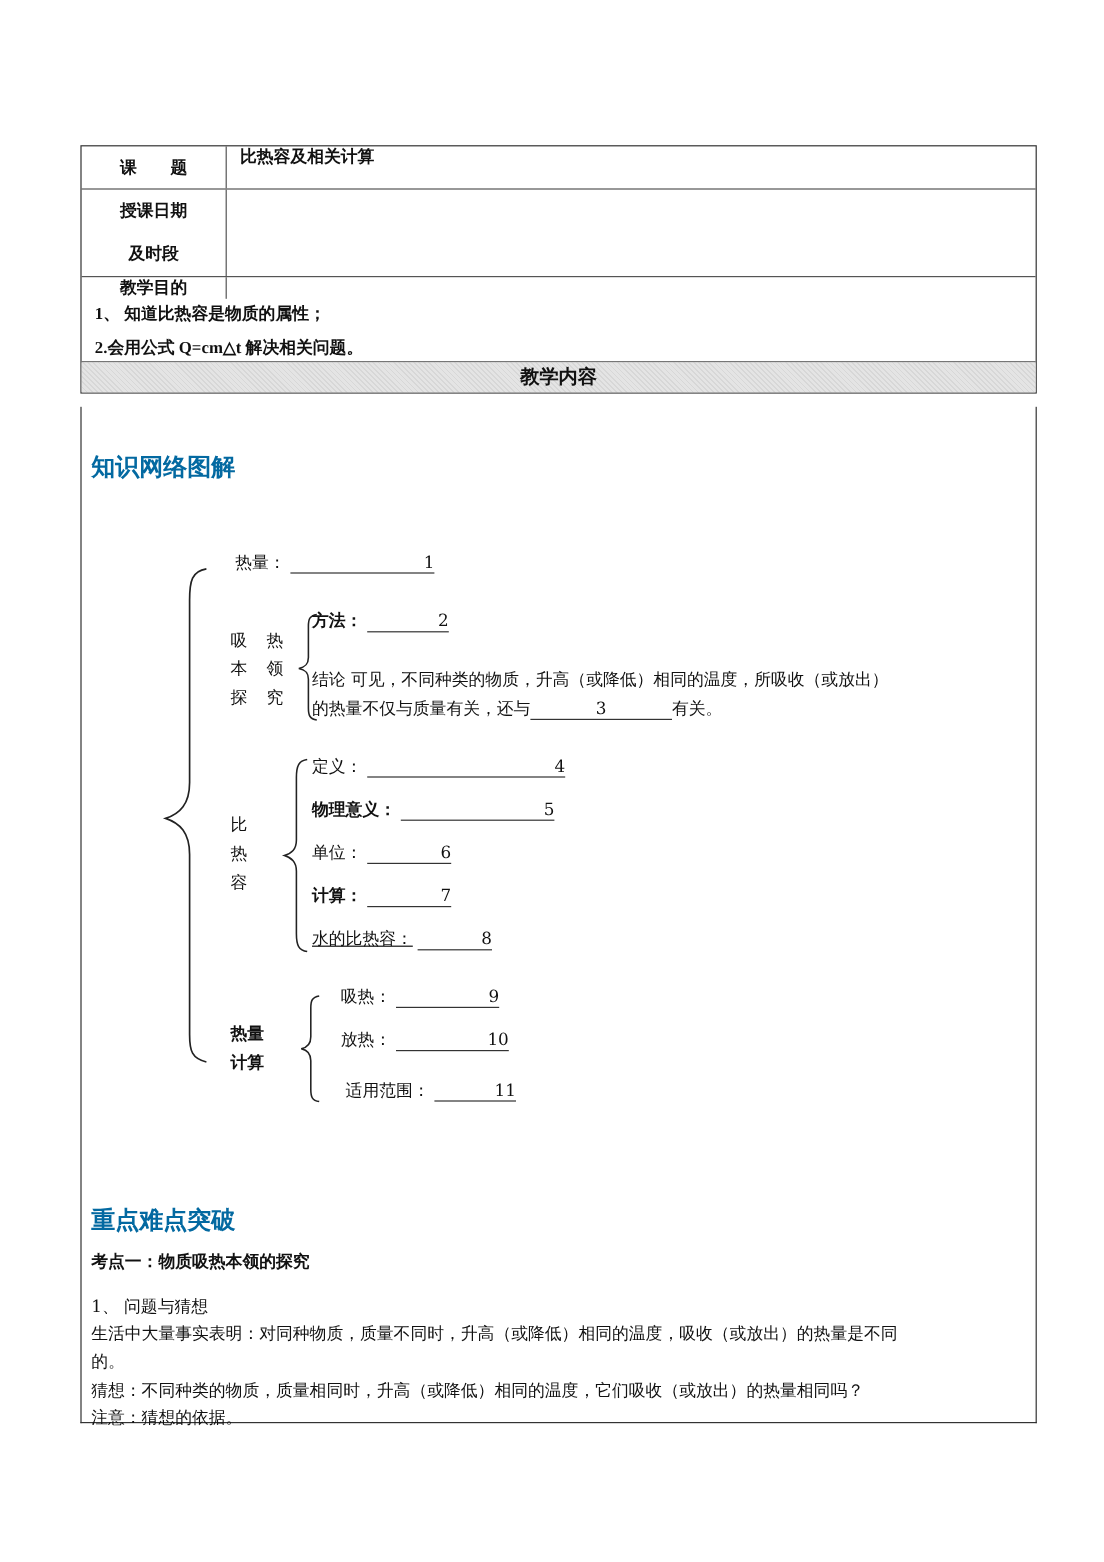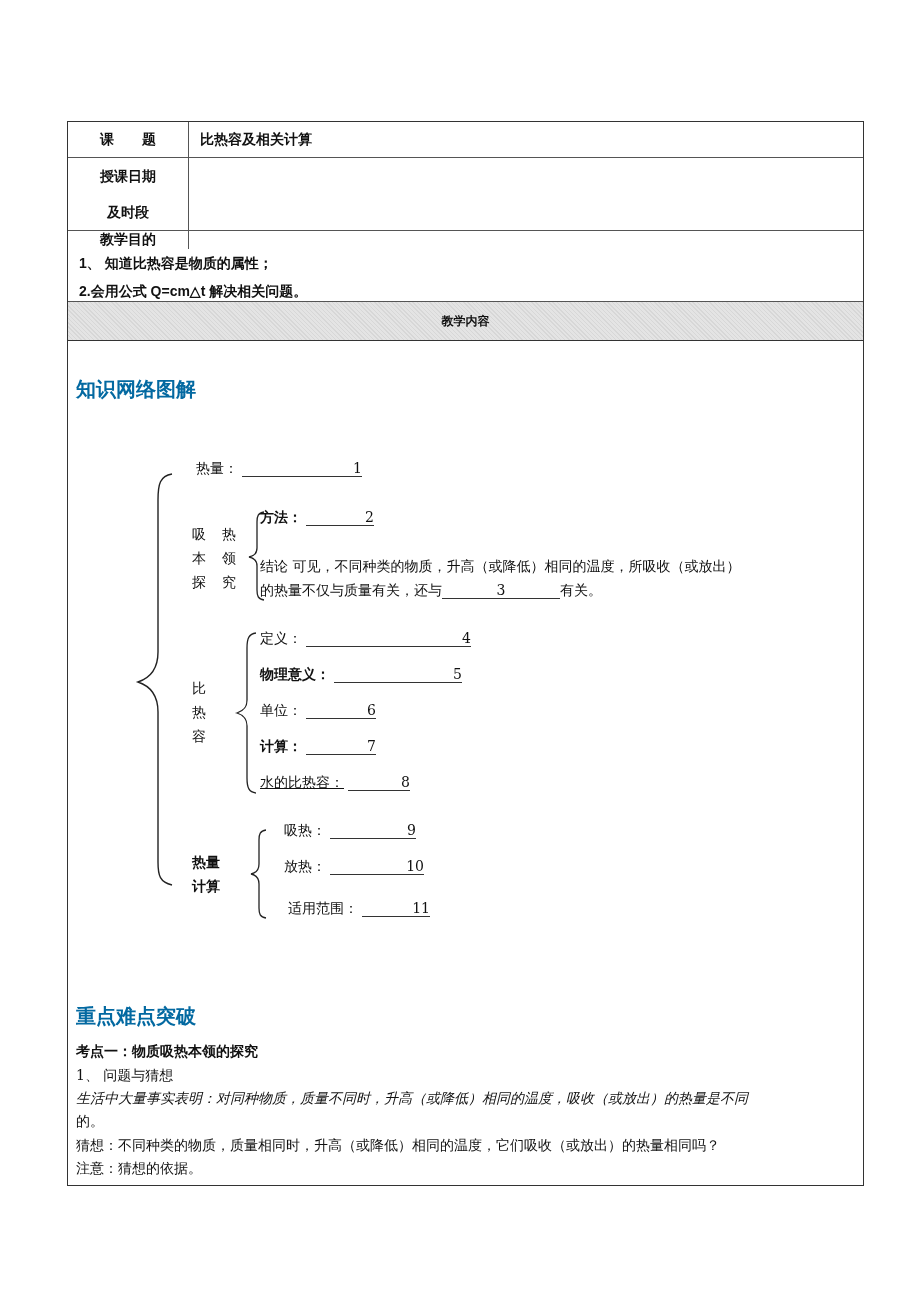--- a/index.html
+++ b/index.html
@@ -16,53 +16,53 @@
       border: 1px solid #333; box-sizing: border-box;
     }
     .row { display: flex; border-bottom: 1px solid #555; box-sizing: border-box; }
     .row:last-child { border-bottom: none; }
     .lab {
       width: 121px; border-right: 1px solid #555; box-sizing: border-box;
       display: flex; flex-direction: column; align-items: center; justify-content: center;
       font-family: "DejaVu Sans", "Liberation Sans", sans-serif; font-size: 14px; font-weight: bold; text-align: center;
     }
     .val {
-      flex: 1; padding-left: 11px; display: flex; flex-direction: column; justify-content: center;
-      font-family: Liberation Sans, sans-serif; font-size: 14px; font-weight: bold;
+      flex: 1; padding-left: 11px; display: flex; flex-direction: column; 
+      font-family: Liberation Serif, serif; font-size: 14px; font-weight: bold;
     }
     .r1 { height: 36px; }
     .r2 { height: 73px; }
     .r2 .lab span { line-height: 36px; }
     .r3 { height: 71px; flex-direction: column; }
     .r3 .val span { line-height: 28px; }
     .r4 {
-      height: 38px; justify-content: center; align-items: center;
+      height: 25px; justify-content: center; align-items: center;
       background-color: #e4e4e4;
       background-image: repeating-linear-gradient(45deg, rgba(0,0,0,0.06) 0 1px, transparent 1px 3px);
-      font-family: "DejaVu Sans", "Liberation Sans", sans-serif; font-size: 12px; font-weight: bold; text-align: right;
+      font-family: "DejaVu Sans", "Liberation Sans", sans-serif; font-size: 16px; font-weight: bold; text-align: right;
     }
 
     
     .content {
       position: absolute; left: 67px; top: 339px; width: 797px; height: 847px;
       border-left: 1px solid #333; border-right: 1px solid #333; border-bottom: 1px solid #333;
       box-sizing: border-box;
     }
     .h2 {
       position: absolute; font-family: "DejaVu Sans", "Liberation Sans", sans-serif;
       font-size: 20px; font-weight: bold; color: #0369a1;
     }
     .abs { position: absolute; white-space: nowrap; font-size: 14px; }
     .bold { font-weight: bold; font-family: "DejaVu Sans", "Liberation Sans", sans-serif; }
     .blank {
       display: inline-block; border-bottom: 1px solid #333; text-align: right;
       line-height: 16px; margin-left: 4px;
     }
     .brace { position: absolute; overflow: visible; }
-    .body-text { position: absolute; left: 76px; font-size: 14px; line-height: 21px; white-space: nowrap; }
+    .body-text { position: absolute; left: 76px; font-size: 14px; line-height: 21px; white-space: nowrap; margin-top: 14px; }
   </style>
 </head>
 <body>
 
 <div class="tbl">
   <div class="row r1">
     <div class="lab">
         <span>课　　题</span>
       </div>
     <div class="val">
@@ -157,16 +157,16 @@
 <div class="abs serif" style="left:284px; top:858px;">
   <span>放热：</span><span class="blank" style="width:94px;">10</span>
 </div>
 <div class="abs serif" style="left:288px; top:900px;">
   <span>适用范围：</span><span class="blank" style="width:68px;">11</span>
 </div>
 
 <div class="h2" style="left:76px; top:1003px;">重点难点突破</div>
 <div class="abs bold" style="left:76px; top:1043px;">考点一：物质吸热本领的探究</div>
 <div class="body-text serif" style="top:1065px;">1、 问题与猜想</div>
-<div class="body-text serif" style="top:1088px;font-style:italic;">生活中大量事实表明：对同种物质，质量不同时，升高（或降低）相同的温度，吸收（或放出）的热量是不同</div>
+<div class="body-text serif" style="top:1088px;">生活中大量事实表明：对同种物质，质量不同时，升高（或降低）相同的温度，吸收（或放出）的热量是不同</div>
 <div class="body-text serif" style="top:1111px;">的。</div>
 <div class="body-text serif" style="top:1135px;">猜想：不同种类的物质，质量相同时，升高（或降低）相同的温度，它们吸收（或放出）的热量相同吗？</div>
 <div class="body-text serif" style="top:1158px;">注意：猜想的依据。</div>
 
 </body></html>

